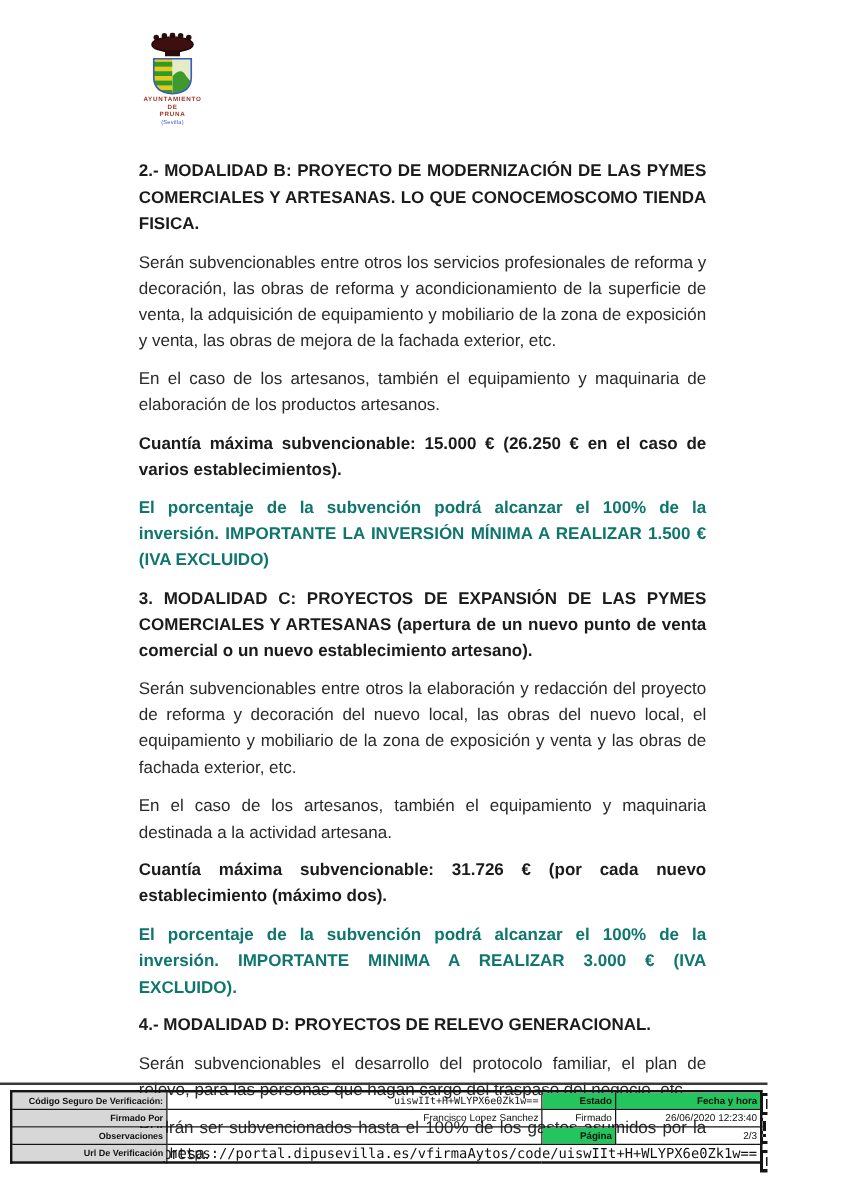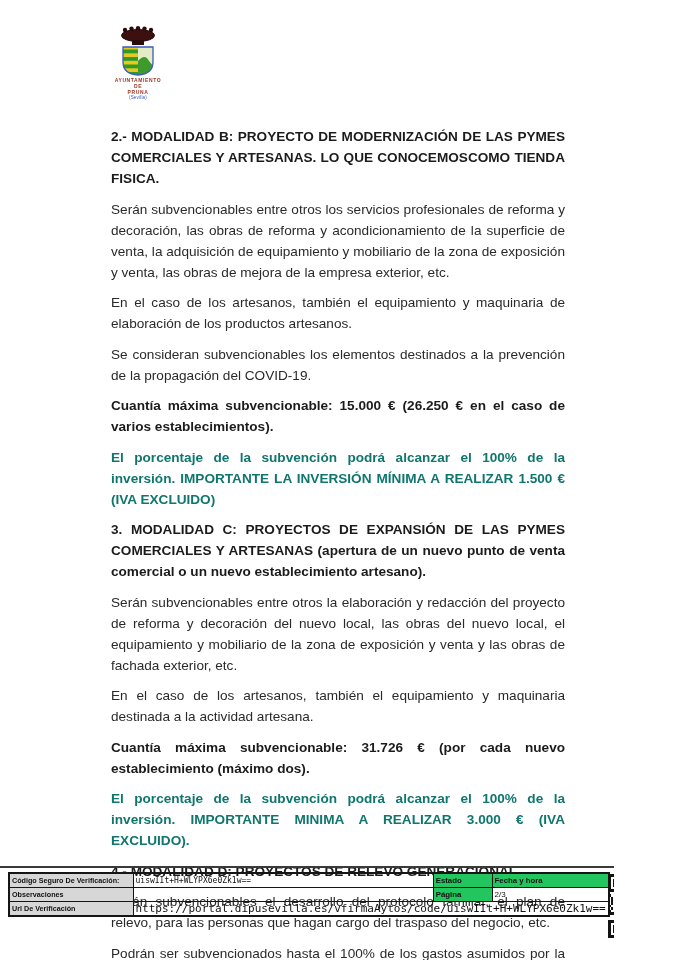--- a/index.html
+++ b/index.html
@@ -45,21 +45,21 @@
   table.sig {
     position:absolute; left:8px; top:872px;
     border-collapse:collapse; table-layout:fixed;
     border:2px solid #151515;
     font-size:8px; color:#111;
   }
   table.sig td {
     border:1px solid #151515;
     height:14px; padding:0 2px;
     overflow:hidden; white-space:nowrap;
-    vertical-align:middle; text-align:left;
+    vertical-align:middle; text-align:right;
   }
   td.lbl {
     background:#d7d7d7; font-weight:bold; font-size:7.2px;
     font-family:"Liberation Sans", sans-serif;
   }
   td.hdr {
     background:#22c55e; font-weight:bold; font-size:7.8px;
   }
   td.mono { font-family:"DejaVu Sans Mono", monospace; font-size:8px; }
   td.name { text-align:left; font-size:8px; padding-left:4px; }
@@ -106,23 +106,22 @@
     <div class="logo-lines">
       <div class="org-line">AYUNTAMIENTO</div>
       <div class="org-line">DE</div>
       <div class="org-line">PRUNA</div>
       <div class="org-line prov">(Sevilla)</div>
     </div>
   </div>
 
   <div class="content">
     <div class="h">2.- MODALIDAD B: PROYECTO DE MODERNIZACIÓN DE LAS PYMES COMERCIALES Y ARTESANAS. LO QUE CONOCEMOSCOMO TIENDA FISICA.</div>
-    <div class="b">Serán subvencionables entre otros los servicios profesionales de reforma y decoración, las obras de reforma y acondicionamiento de la superficie de venta, la adquisición de equipamiento y mobiliario de la zona de exposición y venta, las obras de mejora de la empresa exterior, etc.</div>
+    <div class="b">Serán subvencionables entre otros los servicios profesionales de reforma y decoración, las obras de reforma y acondicionamiento de la superficie de venta, la adquisición de equipamiento y mobiliario de la zona de exposición y venta, las obras de mejora de la fachada exterior, etc.</div>
     <div class="b">En el caso de los artesanos, también el equipamiento y maquinaria de elaboración de los productos artesanos.</div>
-    <div class="b">Se consideran subvencionables los elementos destinados a la prevención de la propagación del COVID-19.</div>
     <div class="h">Cuantía máxima subvencionable: 15.000 € (26.250 € en el caso de varios establecimientos).</div>
     <div class="r">El porcentaje de la subvención podrá alcanzar el 100% de la inversión. IMPORTANTE LA INVERSIÓN MÍNIMA A REALIZAR 1.500 € (IVA EXCLUIDO)</div>
     <div class="h">3. MODALIDAD C: PROYECTOS DE EXPANSIÓN DE LAS PYMES COMERCIALES Y ARTESANAS (apertura de un nuevo punto de venta comercial o un nuevo establecimiento artesano).</div>
     <div class="b">Serán subvencionables entre otros la elaboración y redacción del proyecto de reforma y decoración del nuevo local, las obras del nuevo local, el equipamiento y mobiliario de la zona de exposición y venta y las obras de fachada exterior, etc.</div>
     <div class="b">En el caso de los artesanos, también el equipamiento y maquinaria destinada a la actividad artesana.</div>
     <div class="h">Cuantía máxima subvencionable: 31.726 € (por cada nuevo establecimiento (máximo dos).</div>
     <div class="r">El porcentaje de la subvención podrá alcanzar el 100% de la inversión. IMPORTANTE MINIMA A REALIZAR 3.000 € (IVA EXCLUIDO).</div>
     <div class="h">4.- MODALIDAD D: PROYECTOS DE RELEVO GENERACIONAL.</div>
     <div class="b">Serán subvencionables el desarrollo del protocolo familiar, el plan de relevo, para las personas que hagan cargo del traspaso del negocio, etc.</div>
     <div class="b">Podrán ser subvencionados hasta el 100% de los gastos asumidos por la empresa.</div>
@@ -136,20 +135,26 @@
         <col style="width:296px">
         <col style="width:58px">
         <col style="width:115px">
     </colgroup>
     <tbody>
         <tr>
       <td class="lbl">Código Seguro De Verificación:</td>
       <td class="mono">uiswIIt+H+WLYPX6e0Zk1w==</td>
       <td class="hdr">Estado</td>
       <td class="hdr">Fecha y hora</td>
+    </tr>
+    <tr>
+      <td class="lbl">Firmado Por</td>
+      <td class="name">Francisco Lopez Sanchez</td>
+      <td>Firmado</td>
+      <td>26/06/2020 12:23:40</td>
     </tr>
     <tr>
       <td class="lbl">Observaciones</td>
       <td></td>
       <td class="hdr">Página</td>
       <td>2/3</td>
     </tr>
     <tr>
       <td class="lbl">Url De Verificación</td>
       <td class="urlcell" colspan="3">https://portal.dipusevilla.es/vfirmaAytos/code/uiswIIt+H+WLYPX6e0Zk1w==</td>

